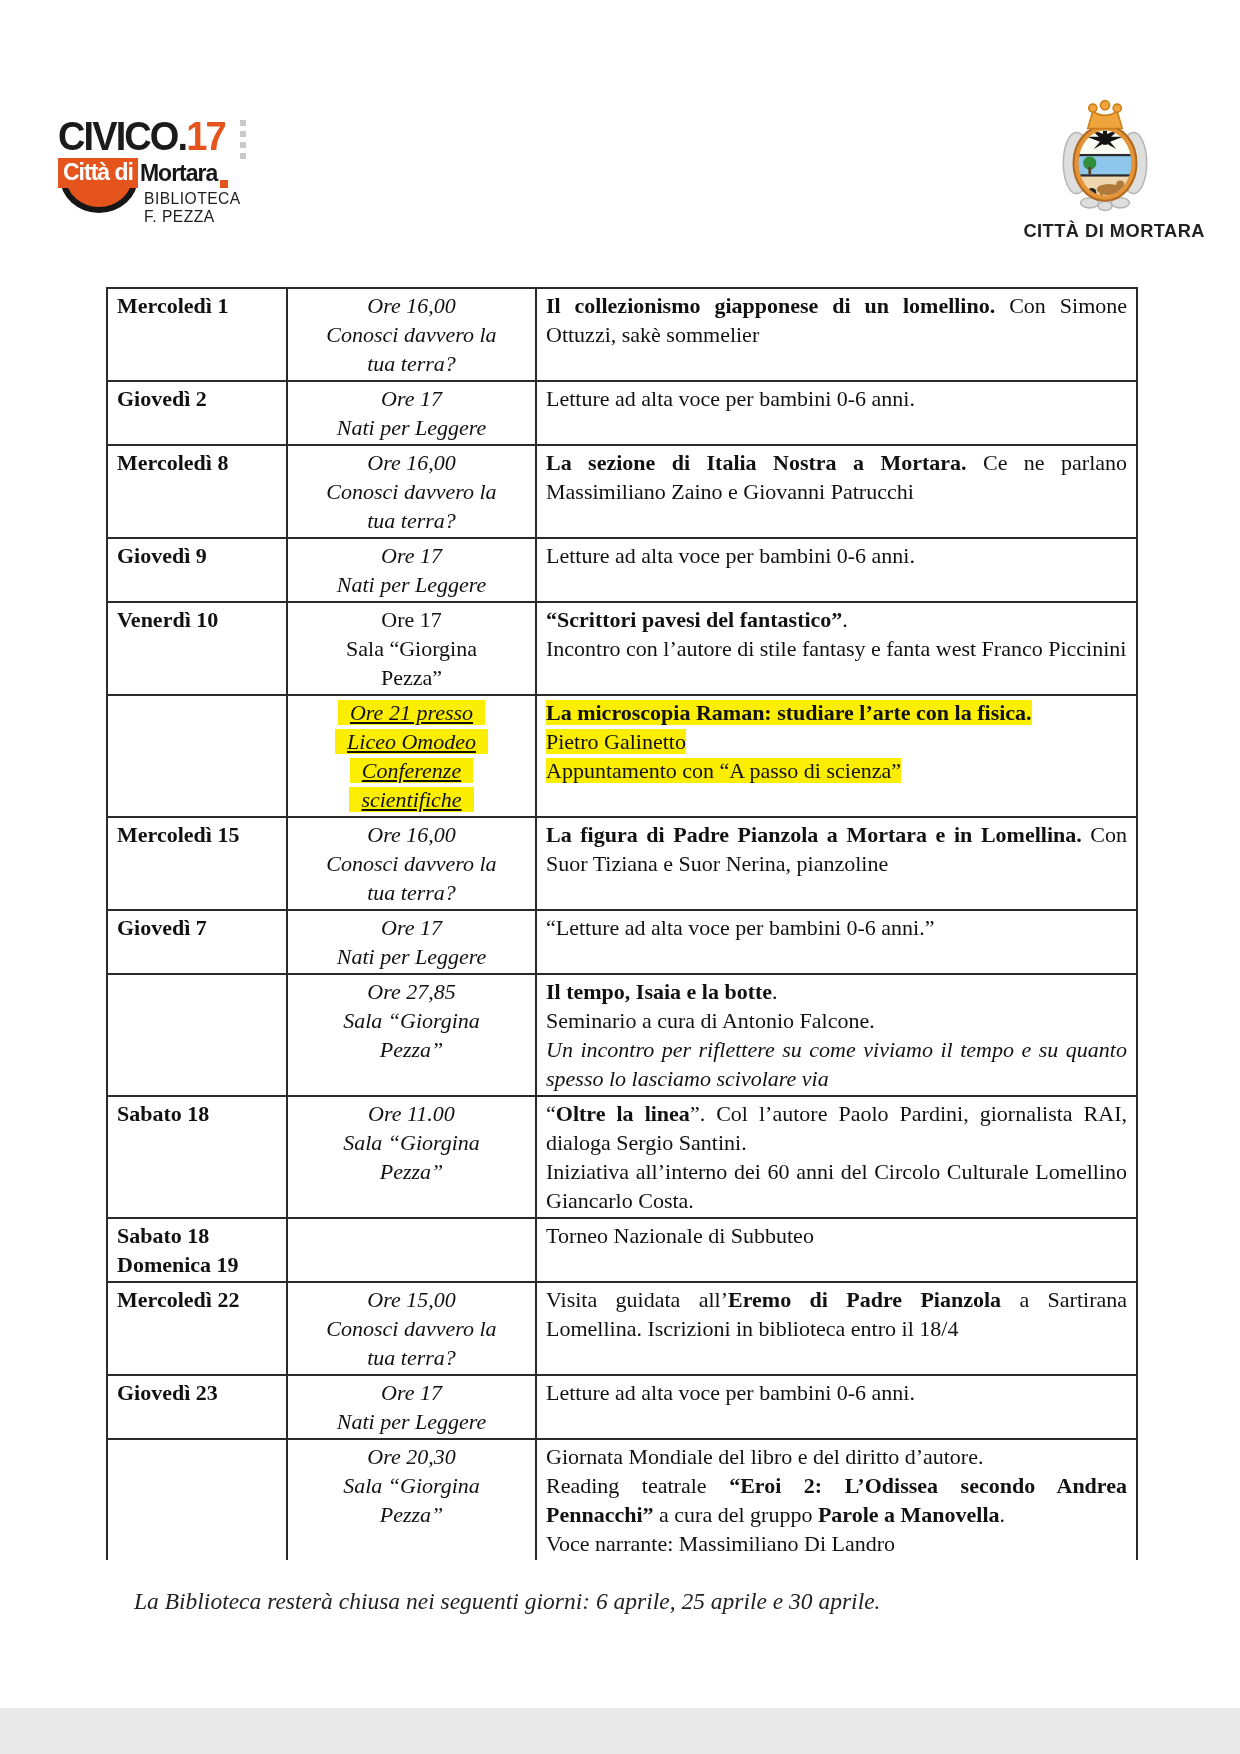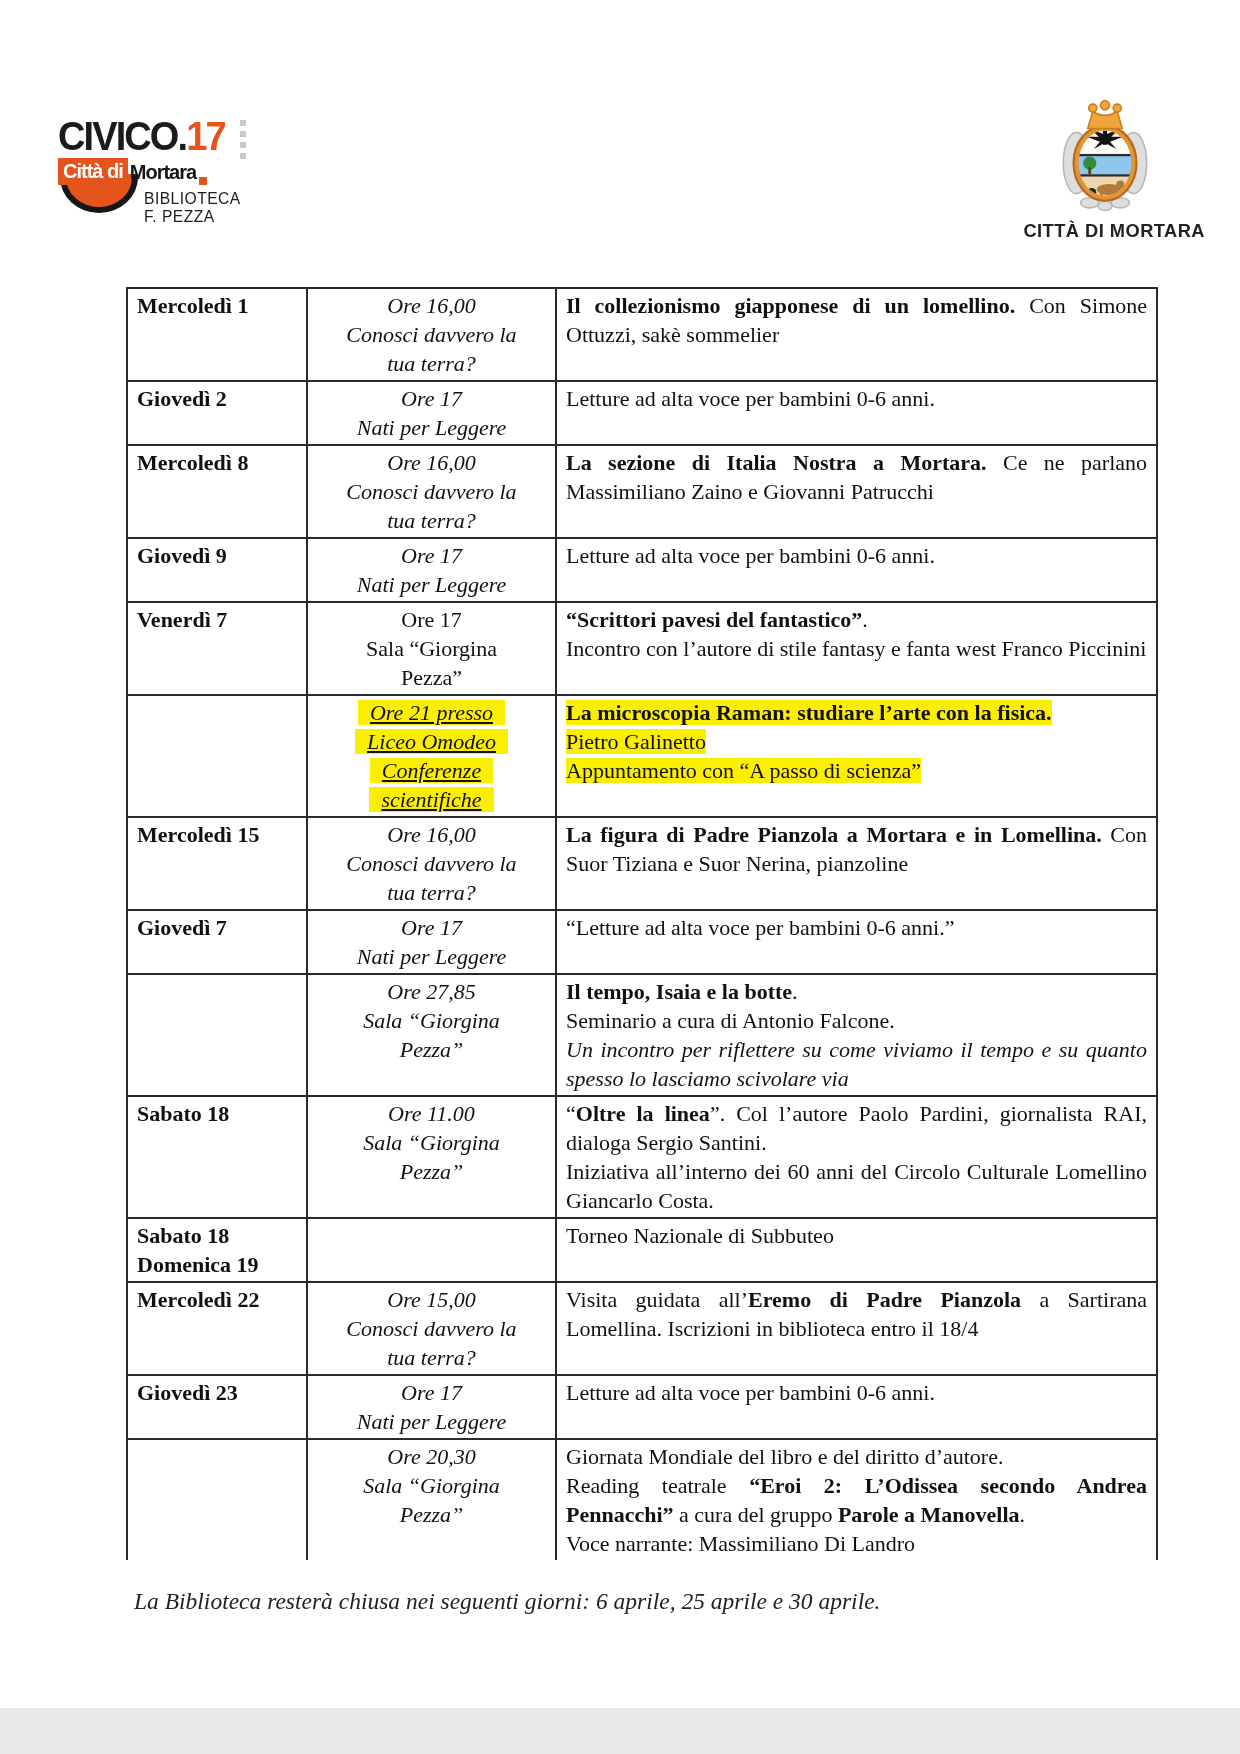--- a/index.html
+++ b/index.html
@@ -27,21 +27,21 @@
     position:absolute;left:0;top:0;white-space:nowrap;
     font-family:"Liberation Sans", sans-serif;font-weight:bold;
     font-size:40px;letter-spacing:-2px;transform:scaleX(.95);transform-origin:left;
     color:#1b1b1b;line-height:1;
   }
   .logo-top .orange{color:var(--accent,#e5541c);}
   .logo-dots{position:absolute;left:182px;top:4px;display:flex;flex-direction:column;gap:5px;}
   .logo-dots i{width:6px;height:6px;background:#c9c9c9;display:block;}
   .logo-banner{
     position:absolute;left:0px;top:42px;display:flex;align-items:center;white-space:nowrap;
-    font-family:"Liberation Sans", sans-serif;font-weight:bold;font-size:20px;line-height:1;text-align:right;
+    font-family:"Liberation Sans", sans-serif;font-weight:bold;font-size:23px;line-height:1;text-align:right;
   }
   .logo-banner .citta{
     background:var(--accent,#e5541c);color:#fff;padding:3px 5px 4px 5px;letter-spacing:-1px;
   }
   .logo-banner .mortara{color:#161616;letter-spacing:-1px;padding-left:2px;}
   .logo-banner .sq{width:8px;height:8px;background:var(--accent,#e5541c);display:inline-block;margin-left:3px;align-self:flex-end;}
   .logo-sub{
     position:absolute;left:86px;font-family:"Liberation Sans", sans-serif;
     font-size:17px;letter-spacing:.5px;color:#1d1d1d;line-height:1;transform:scaleX(.92);transform-origin:left;
   }
@@ -50,21 +50,21 @@
   
   .crest{position:absolute;left:1020px;top:96px;width:170px;text-align:center;}
   .crest svg{display:block;margin:0 auto;}
   .crest-caption{
     margin-top:4px;font-family:"Liberation Sans", sans-serif;
     font-size:19px;font-weight:bold;letter-spacing:.5px;color:#222;white-space:nowrap;transform:scaleX(.96);
   }
   
   .agenda{
     position:absolute;left:106px;top:287px;width:1030px;
-    border-collapse:collapse;table-layout:fixed;margin-left:20px;
+    border-collapse:collapse;table-layout:fixed;
   }
   .agenda td{
     border:2px solid #2a2a2a;vertical-align:top;
     font-size:22px;line-height:29px;padding:2px 9px;
   }
   .agenda tr:last-child td{border-bottom:none;}
   td.date-cell{font-weight:bold;}
   td.time-cell{text-align:center;padding:2px 6px;}
   td.time-cell.it{font-style:italic;}
   td.time-cell.hl-lines span{background:var(--hl,#fbee00);padding:0 12px;text-decoration:underline;}
@@ -185,21 +185,21 @@
           <td class="date-cell">
             <div>Giovedì 9</div>
           </td>
           <td class="time-cell it"><span>Ore 17</span><br><span>Nati per Leggere</span></td>
           <td class="desc-cell">
             <p><span class="">Letture ad alta voce per bambini 0-6 anni.</span></p>
           </td>
         </tr>
         <tr>
           <td class="date-cell">
-            <div>Venerdì 7</div>
+            <div>Venerdì 10</div>
           </td>
           <td class="time-cell"><span>Ore 17</span><br><span>Sala “Giorgina</span><br><span>Pezza”</span></td>
           <td class="desc-cell">
             <p><span class="seg-b ">“Scrittori pavesi del fantastico”</span><span class="">.</span></p>
             <p><span class="">Incontro con l’autore di stile fantasy e fanta west Franco Piccinini</span></p>
             <p><span class="">&nbsp;</span></p>
           </td>
         </tr>
         <tr>
           <td class="date-cell"></td>

